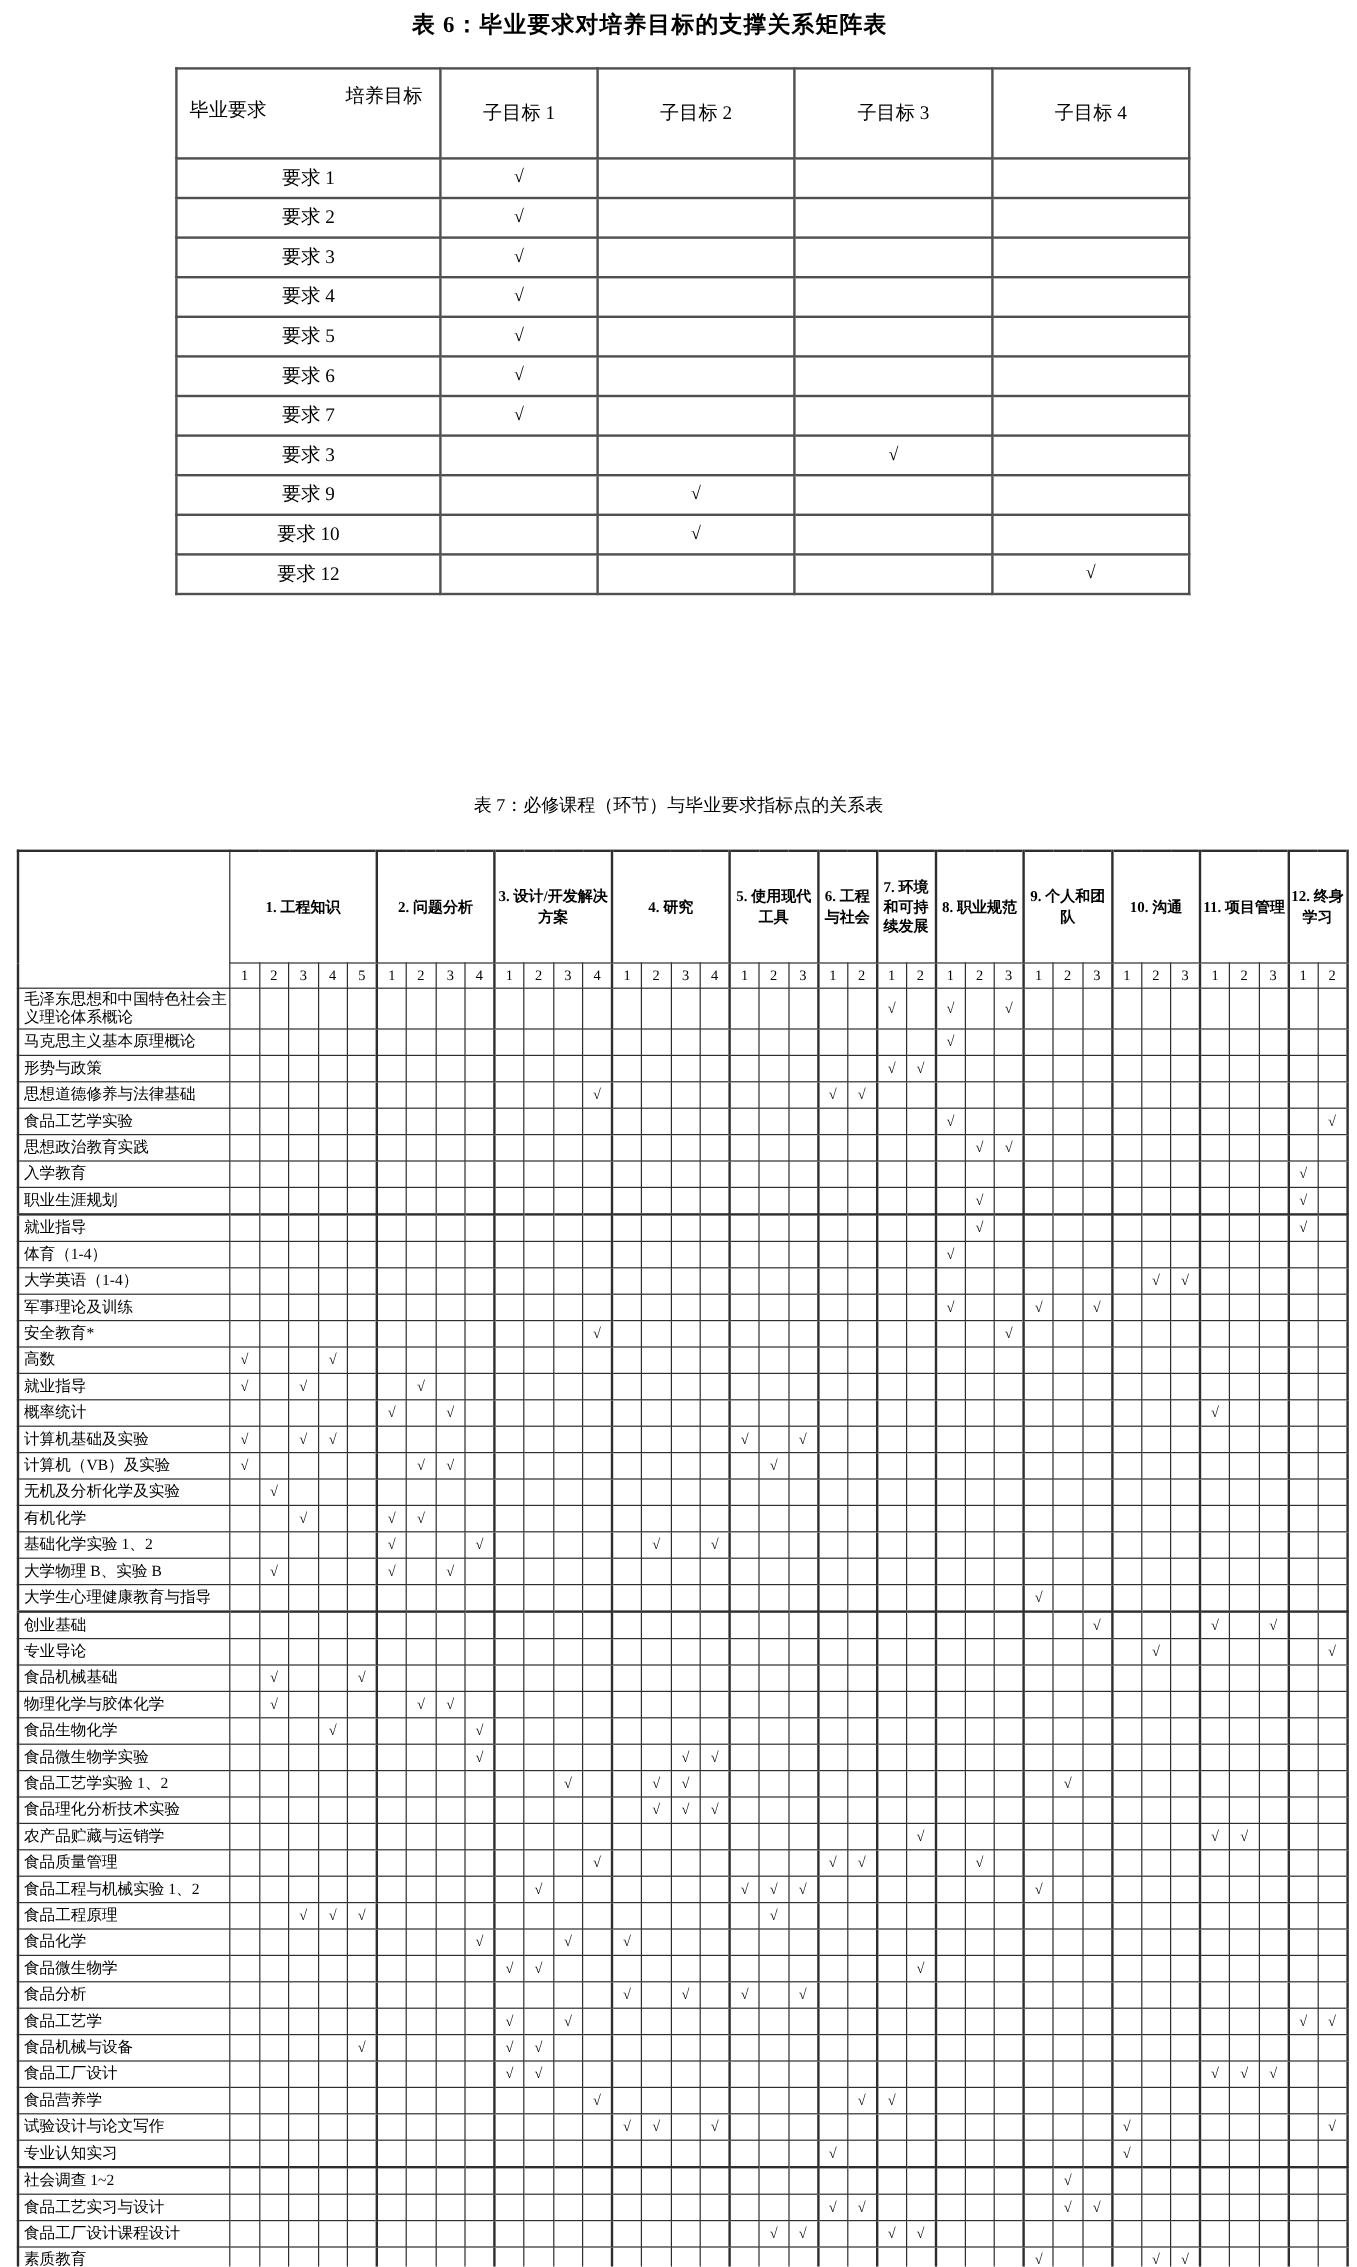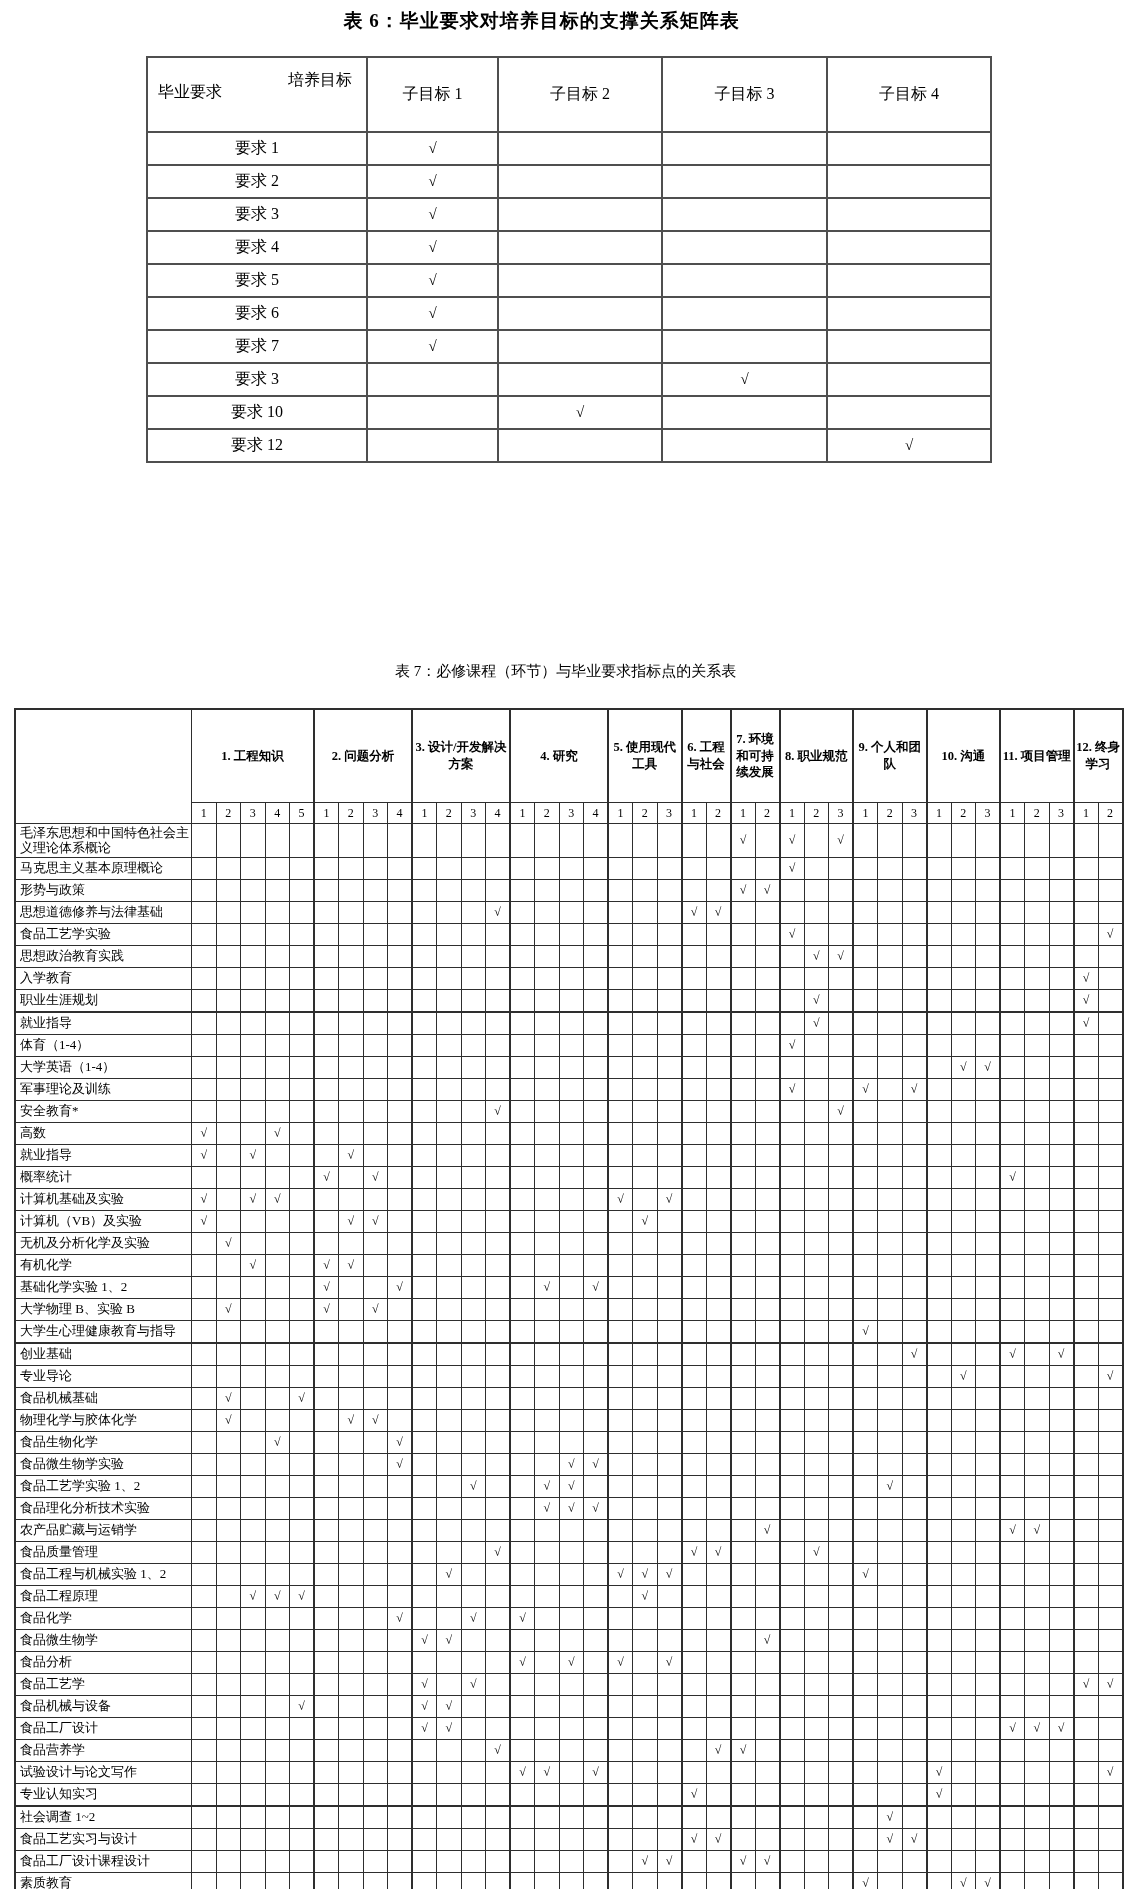--- a/index.html
+++ b/index.html
@@ -91,20 +91,27 @@
           <td class="t6-check" style="width:129px">√</td>
           <td class="t6-check" style="width:162px"></td>
           <td class="t6-check" style="width:163px"></td>
           <td class="t6-check" style="width:162px"></td>
         </tr>
         <tr>
           <th class="t6-name">要求 3</th>
           <td class="t6-check" style="width:129px"></td>
           <td class="t6-check" style="width:162px"></td>
           <td class="t6-check" style="width:163px">√</td>
+          <td class="t6-check" style="width:162px"></td>
+        </tr>
+        <tr>
+          <th class="t6-name">要求 9</th>
+          <td class="t6-check" style="width:129px"></td>
+          <td class="t6-check" style="width:162px">√</td>
+          <td class="t6-check" style="width:163px"></td>
           <td class="t6-check" style="width:162px"></td>
         </tr>
         <tr>
           <th class="t6-name">要求 10</th>
           <td class="t6-check" style="width:129px"></td>
           <td class="t6-check" style="width:162px">√</td>
           <td class="t6-check" style="width:163px"></td>
           <td class="t6-check" style="width:162px"></td>
         </tr>
         <tr>

